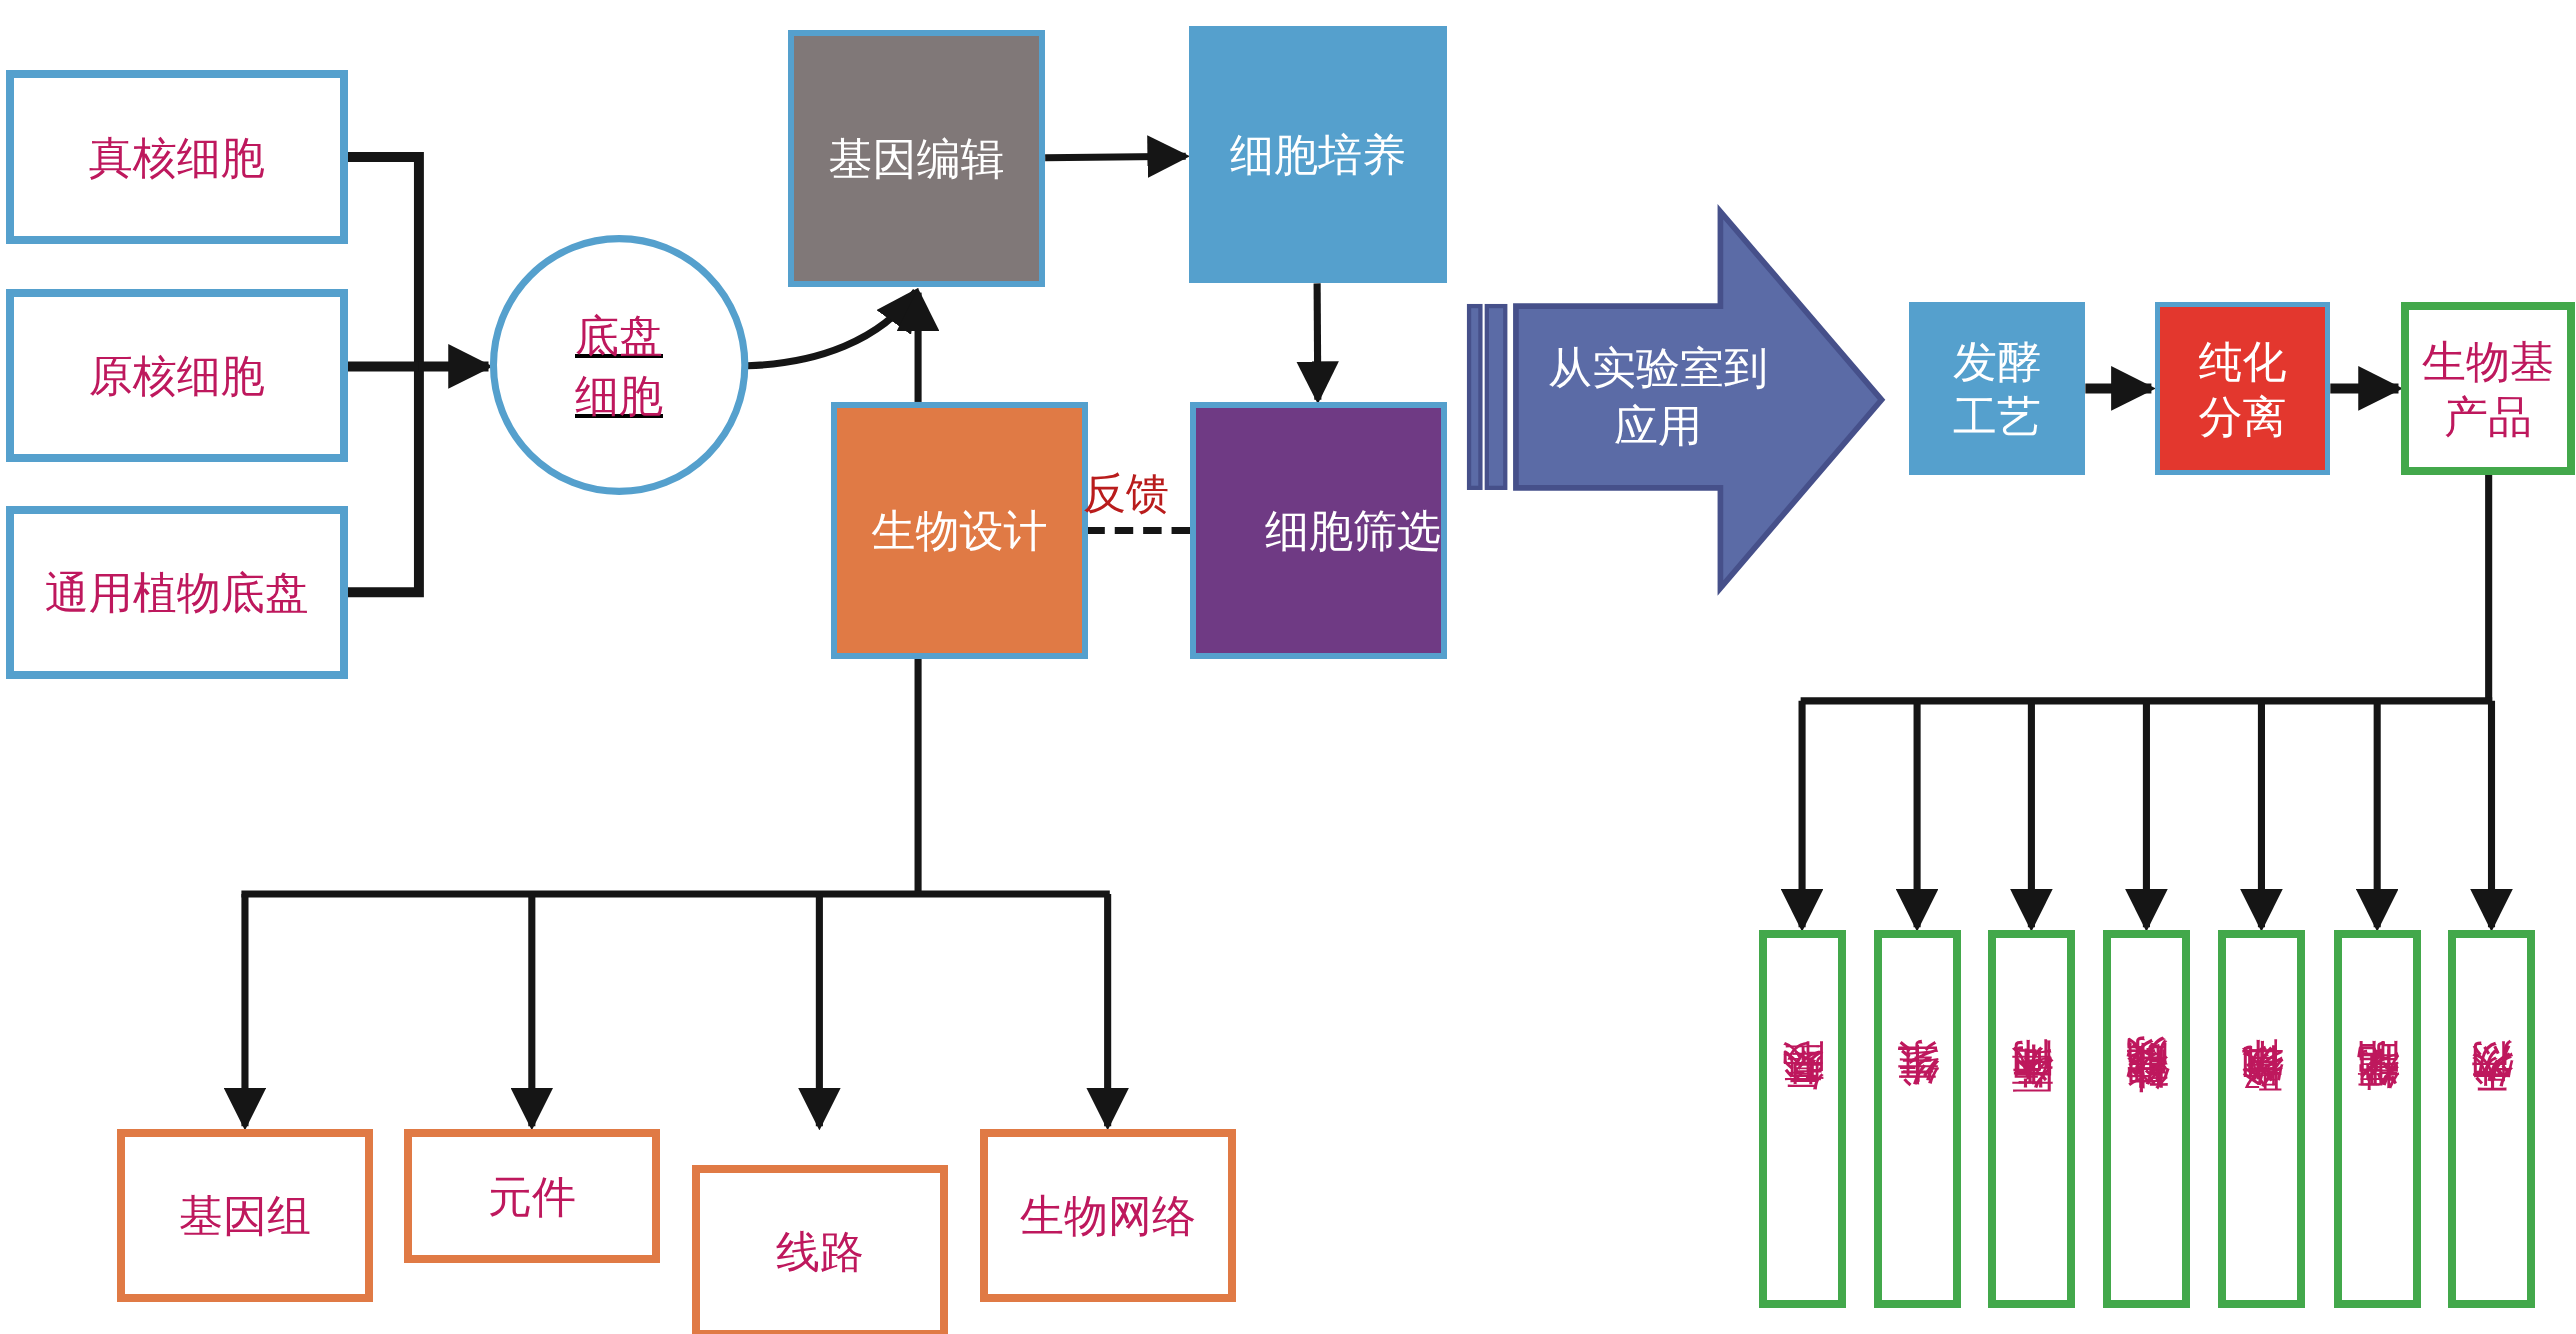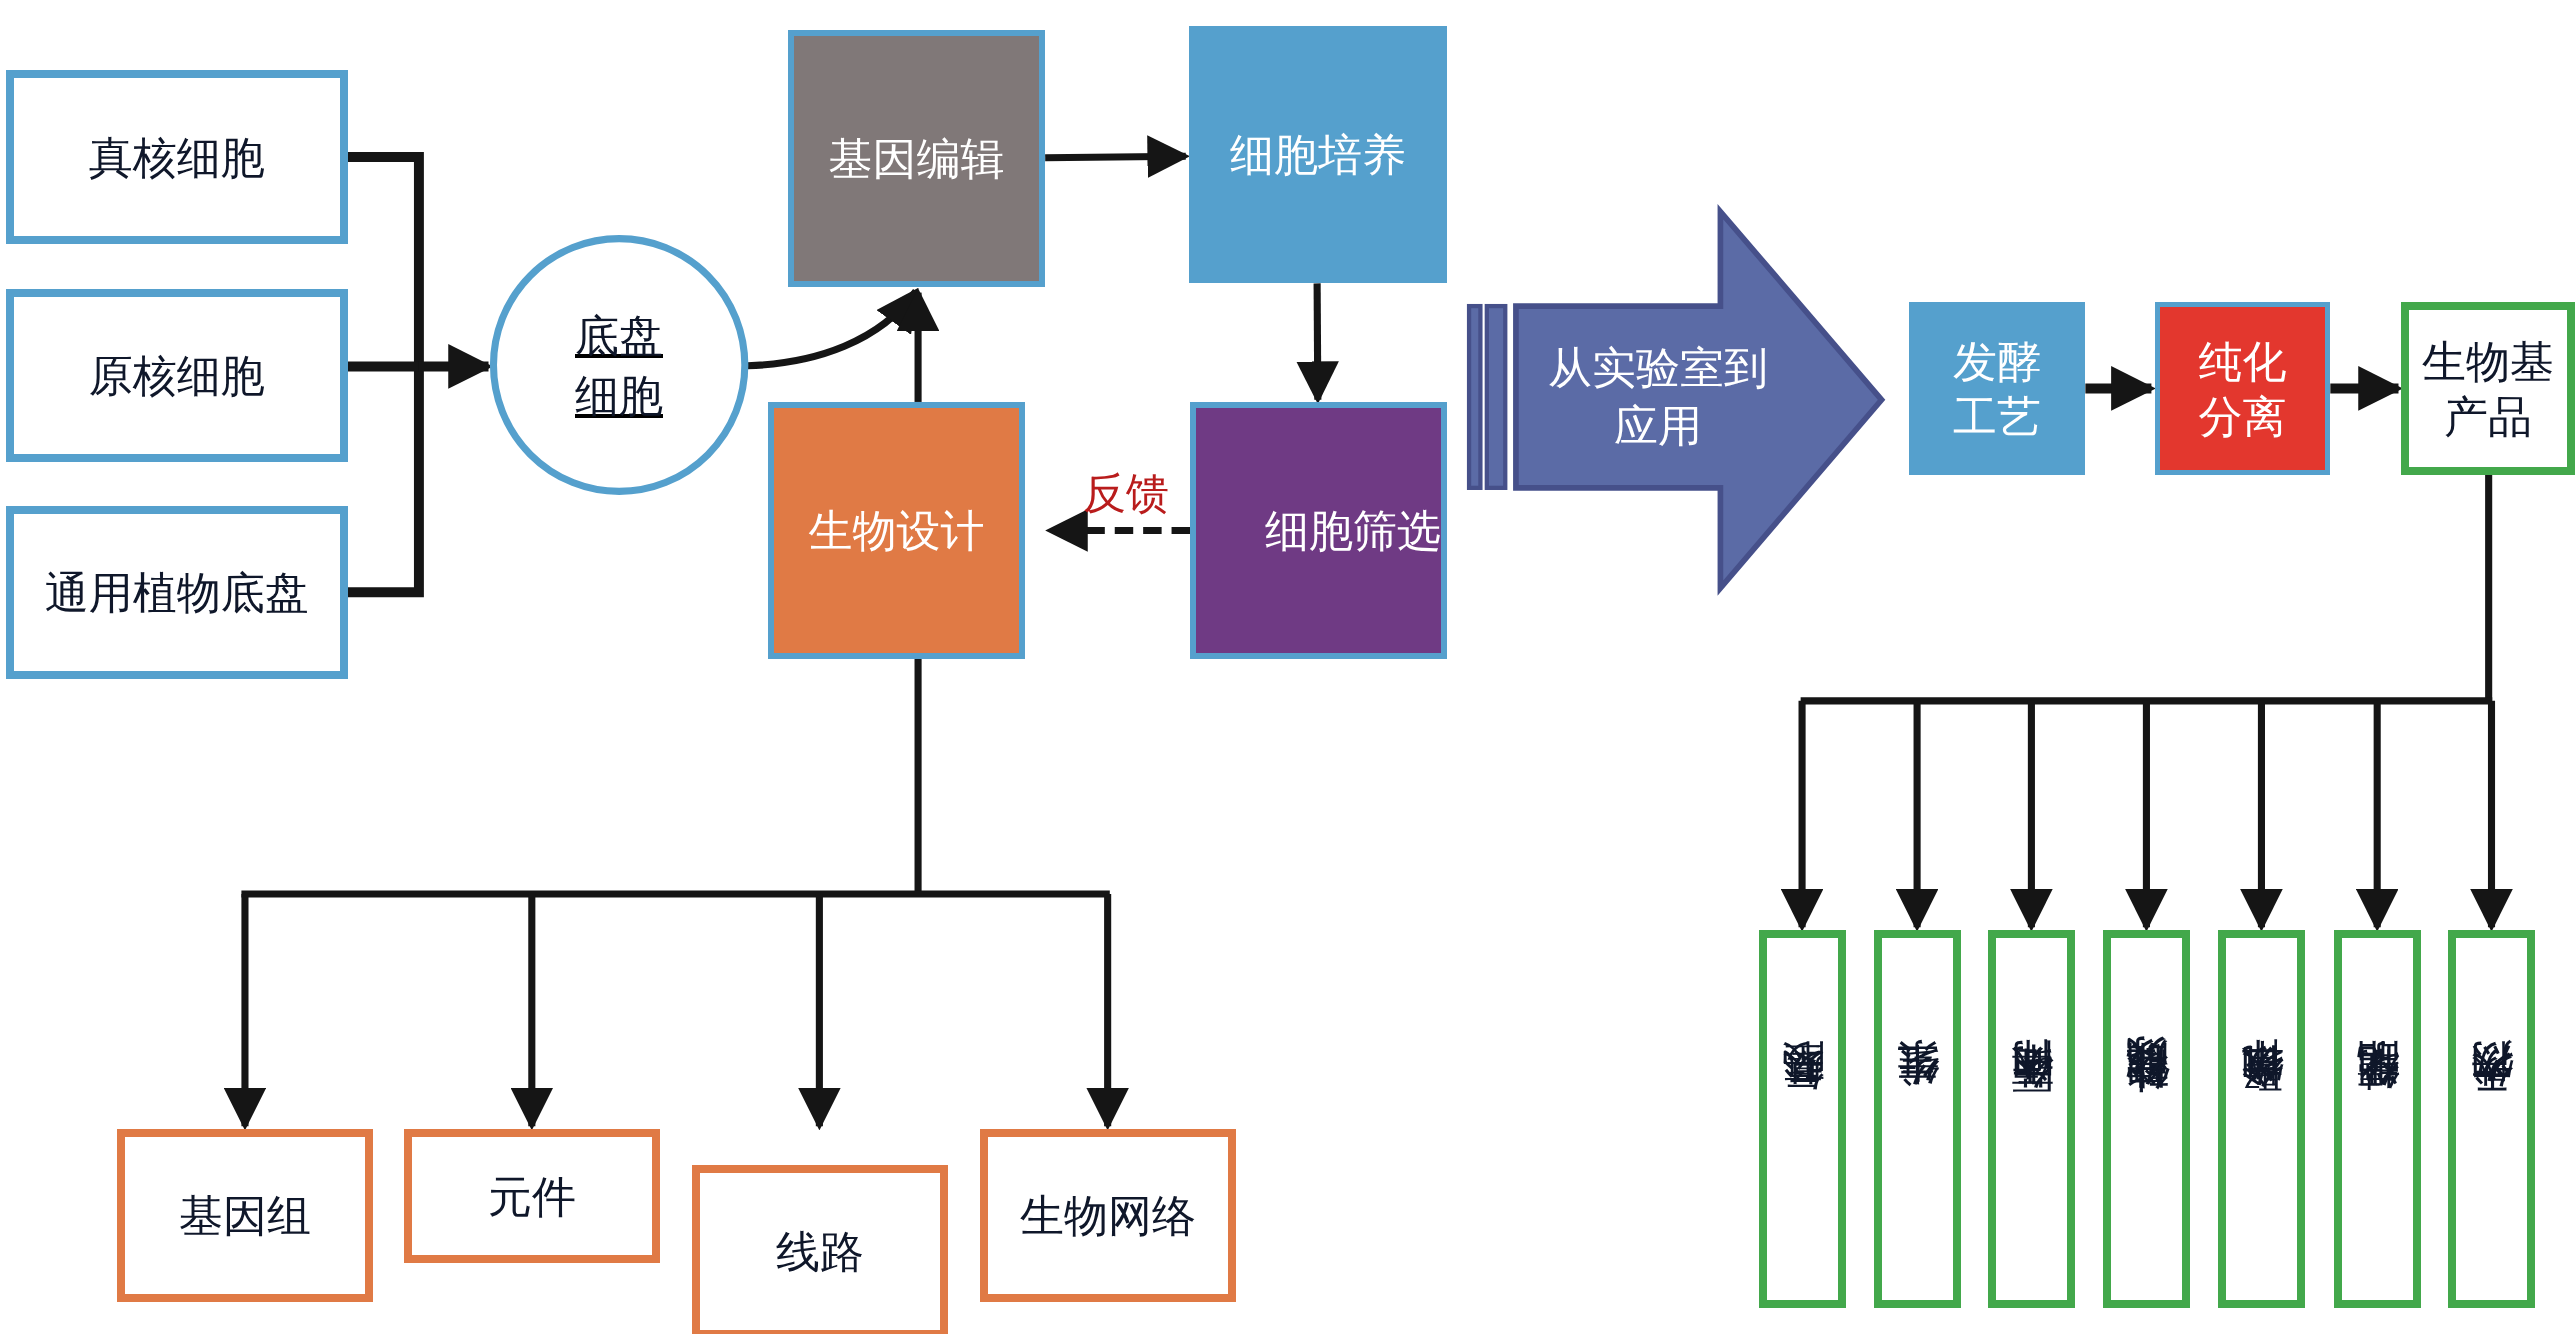--- a/index.html
+++ b/index.html
@@ -1,19 +1,19 @@
 <!DOCTYPE html>
 <html style="font-size:11.4px"><head>
 <meta charset="utf-8">
 <style>
   html,body{margin:0;padding:0;background:#fff;}
   body{width:2576px;height:1335px;position:relative;overflow:hidden;font-family:"DejaVu Serif","Liberation Serif",serif;}
   svg{position:absolute;left:0;top:0;}
   .box{position:absolute;box-sizing:border-box;display:flex;align-items:center;justify-content:center;text-align:center;}
-  .lbl{font-size:44px;line-height:55px;color:#0f172a;white-space:pre-line;}
+  .lbl{font-size:44px;line-height:55px;color:#be185d;white-space:pre-line;}
   .w{color:#fff;}
   .blue-out{border:8.5px solid #55a0cd;background:#fff;}
   .orange-out{border:8.5px solid #e07a45;background:#fff;}
   .green-out{border:8.5px solid #43a84b;background:#fff;}
   .vert{writing-mode:vertical-rl;transform:rotate(180deg);font-size:43px;letter-spacing:2.8px;}
   .fb{position:absolute;font-size:43px;color:#b91c1c;}
 </style>
 </head>
 <body>
 
@@ -93,21 +93,21 @@
   <span class="lbl" style="line-height:60px;">底盘
 细胞</span>
 </div>
 
 <div class="box" style="left:788px;top:30px;width:257px;height:257px;background:#807878;border:6.4px solid #55a0cd;">
   <span class="lbl w">基因编辑</span>
 </div>
 <div class="box" style="left:1189px;top:26px;width:258px;height:257px;background:#55a0cd;">
   <span class="lbl w">细胞培养</span>
 </div>
-<div class="box" style="left:768px;top:402px;width:257px;height:257px;background:#e07a45;border:6.4px solid #55a0cd;">
+<div class="box" style="left:831px;top:402px;width:257px;height:257px;background:#e07a45;border:6.4px solid #55a0cd;">
   <span class="lbl w">生物设计</span>
 </div>
 <div class="box" style="left:1190px;top:402px;width:257px;height:257px;background:#6f3a84;border:6.4px solid #55a0cd;justify-content:flex-end;">
   <span class="lbl w">细胞筛选</span>
 </div>
 <div class="fb" style="left:1083px;top:465px;">反馈</div>
 
 <div id="design-boxes">
     <div class="box orange-out" style="left: 117px; top: 1129px; width: 256px; height: 173px;">
       <span class="lbl">基因组</span>

